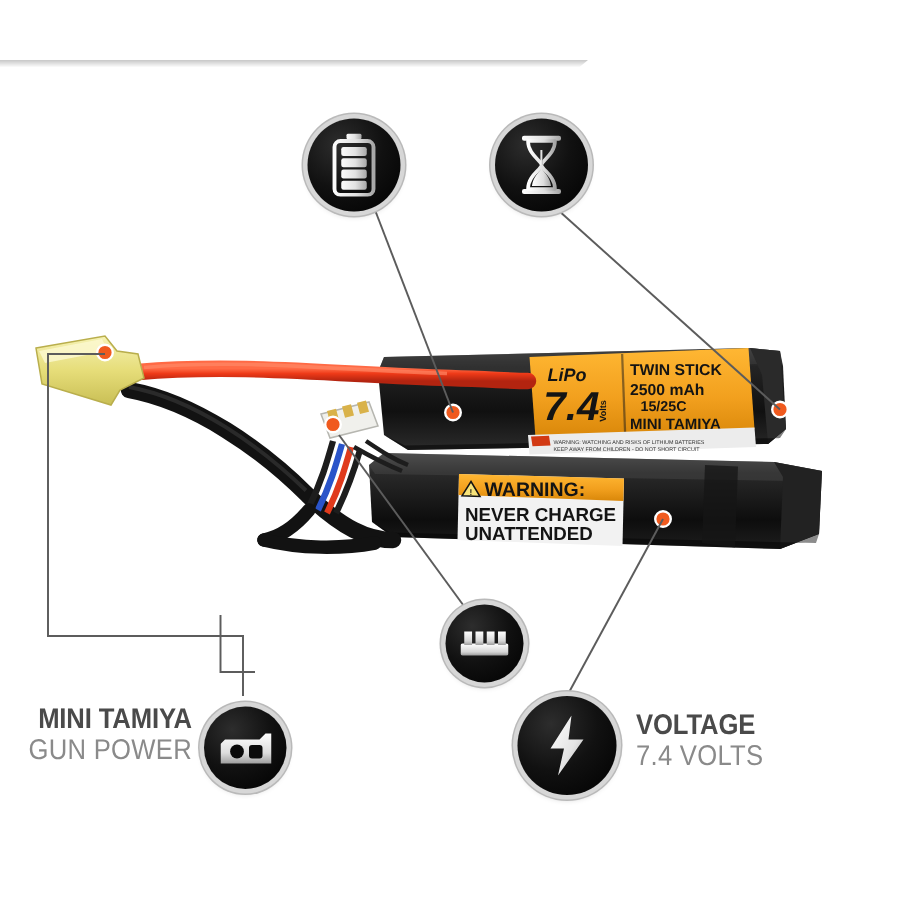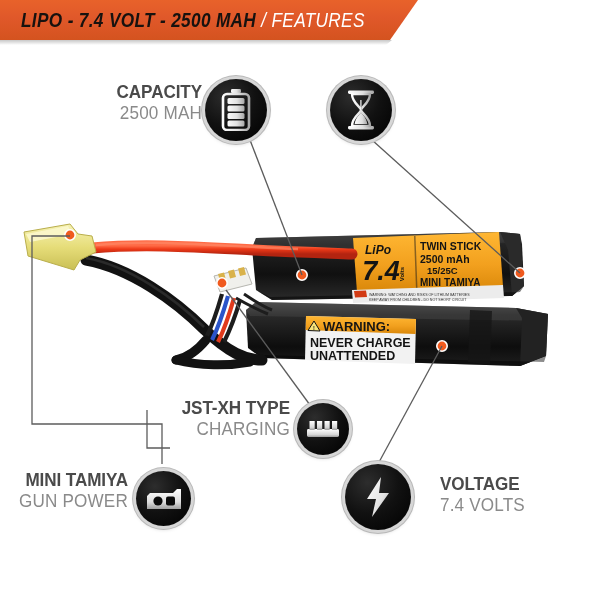--- a/index.html
+++ b/index.html
@@ -66,26 +66,20 @@
   .leaders{position:absolute;left:0;top:0;width:600px;height:600px;pointer-events:none;}
 
   
   .photo{position:absolute;left:0;top:190px;width:600px;height:210px;}
 </style>
 </head>
 <body>
 
 <div id="stage">
 
-  <div class="banner">
-    <div class="banner-txt">
-      <span class="banner-main">LIPO - 7.4 VOLT - 2500 MAH</span>
-      <span class="banner-sub">/ FEATURES</span>
-    </div>
-  </div>
   <div class="banner-shadow"></div>
 
   <svg class="photo" viewBox="0 0 600 210">
     <defs>
       <linearGradient id="gRed" x1="0" y1="0" x2="0" y2="1">
         <stop offset="0%" stop-color="#ff6a45"></stop>
         <stop offset="40%" stop-color="#ee3a18"></stop>
         <stop offset="100%" stop-color="#b32410"></stop>
       </linearGradient>
       <linearGradient id="gBlk" x1="0" y1="0" x2="0" y2="1">
@@ -216,24 +210,20 @@
 
     <line x1="378" y1="464" x2="442" y2="346" stroke="#5c5c5c" stroke-width="1.3"></line>
 
     <line x1="310" y1="405" x2="226" y2="290" stroke="#5c5c5c" stroke-width="1.3"></line>
 
     <polyline points="70,236 32,236 32,424 162,424 162,464" fill="none" stroke="#5c5c5c" stroke-width="1.3"></polyline>
 
     <polyline points="147,410 147,448 170,448" fill="none" stroke="#5c5c5c" stroke-width="1.3"></polyline>
   </svg>
 
-  <div class="callout ta-r" style="left:96px;top:82px;width:106px;">
-    <div class="c-title ta-r">CAPACITY</div>
-    <div class="c-sub ta-r">2500 MAH</div>
-  </div>
   <div class="icon-circle" style="left:205px;top:79px;width:62px;height:62px;">
     <svg width="32" height="42" viewBox="0 0 32 42">
       <defs>
         <linearGradient id="bSeg" x1="0" y1="0" x2="1" y2="0">
           <stop offset="0%" stop-color="#fbfbfb"></stop>
           <stop offset="55%" stop-color="#e2e2e2"></stop>
           <stop offset="100%" stop-color="#a8a8a8"></stop>
         </linearGradient>
       </defs>
       <rect x="11" y="0" width="10" height="4" rx="1.2" fill="url(#bSeg)"></rect>
@@ -255,24 +245,20 @@
         </linearGradient>
       </defs>
       <rect x="3" y="0.5" width="26" height="3.4" rx="1.4" fill="url(#hG)"></rect>
       <rect x="3" y="36" width="26" height="3.4" rx="1.4" fill="url(#hG)"></rect>
       <path d="M7 4 C7 13 16 17 16 20 C16 23 7 27 7 36 L25 36 C25 27 16 23 16 20 C16 17 25 13 25 4 Z" fill="none" stroke="url(#hG)" stroke-width="2.4" stroke-linejoin="round"></path>
       <path d="M9.6 34 C10.4 28 14.6 24.4 16 22.4 C17.4 24.4 21.6 28 22.4 34 Z" fill="url(#hG)"></path>
       <rect x="15.3" y="10" width="1.4" height="10" fill="url(#hG)"></rect>
     </svg>
   </div>
 
-  <div class="callout ta-r" style="left:160px;top:398px;width:130px;">
-    <div class="c-title ta-r">JST-XH TYPE</div>
-    <div class="c-sub ta-r">CHARGING</div>
-  </div>
   <div class="icon-circle" style="left:297px;top:403px;width:52px;height:52px;">
     <svg width="32" height="18" viewBox="0 0 32 18">
       <defs>
         <linearGradient id="jG" x1="0" y1="0" x2="0" y2="1">
           <stop offset="0%" stop-color="#ffffff"></stop>
           <stop offset="70%" stop-color="#d6d6d6"></stop>
           <stop offset="100%" stop-color="#9d9d9d"></stop>
         </linearGradient>
       </defs>
       <rect x="0" y="9" width="32" height="8" rx="1.4" fill="url(#jG)"></rect>
@@ -307,18 +293,18 @@
       <defs>
         <linearGradient id="lG" x1="0" y1="0" x2="1" y2="1">
           <stop offset="0%" stop-color="#ffffff"></stop>
           <stop offset="60%" stop-color="#e4e4e4"></stop>
           <stop offset="100%" stop-color="#a6a6a6"></stop>
         </linearGradient>
       </defs>
       <path d="M16 0 L2 22 L11 22 L7 40 L24 16 L14 16 Z" fill="url(#lG)"></path>
     </svg>
   </div>
-  <div class="callout ta-l" style="left:424px;top:474px;width:120px;margin-left:16px;">
+  <div class="callout ta-l" style="left:424px;top:474px;width:120px;">
     <div class="c-title ta-l">VOLTAGE</div>
     <div class="c-sub ta-l">7.4 VOLTS</div>
   </div>
 
 </div>
 
 </body></html>

